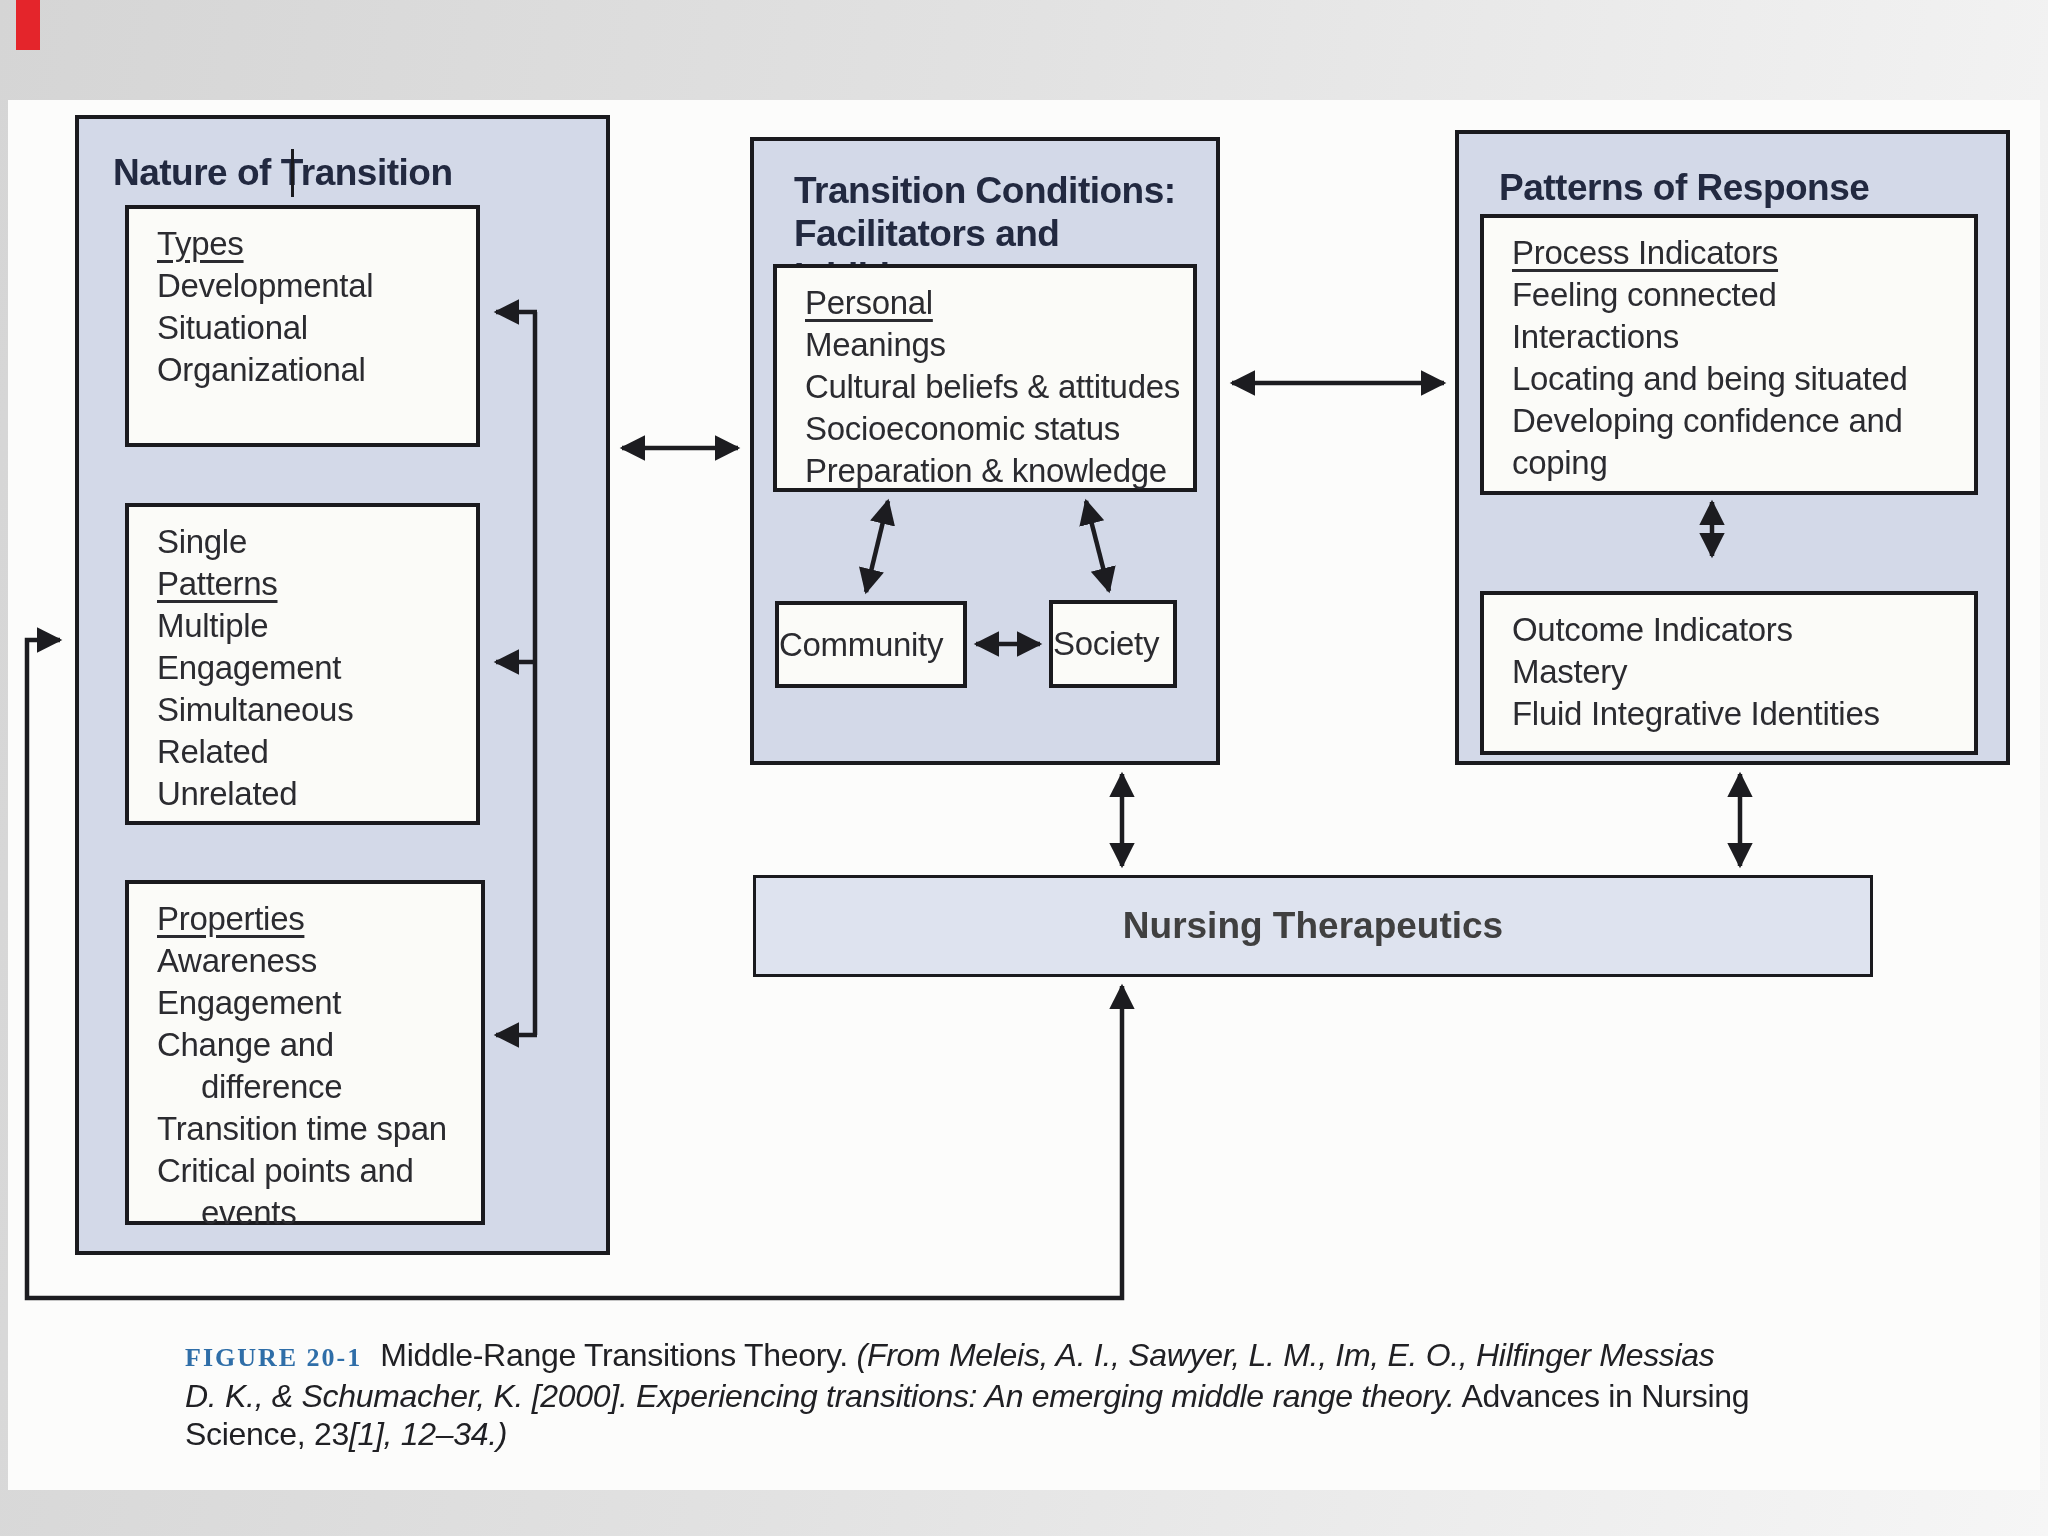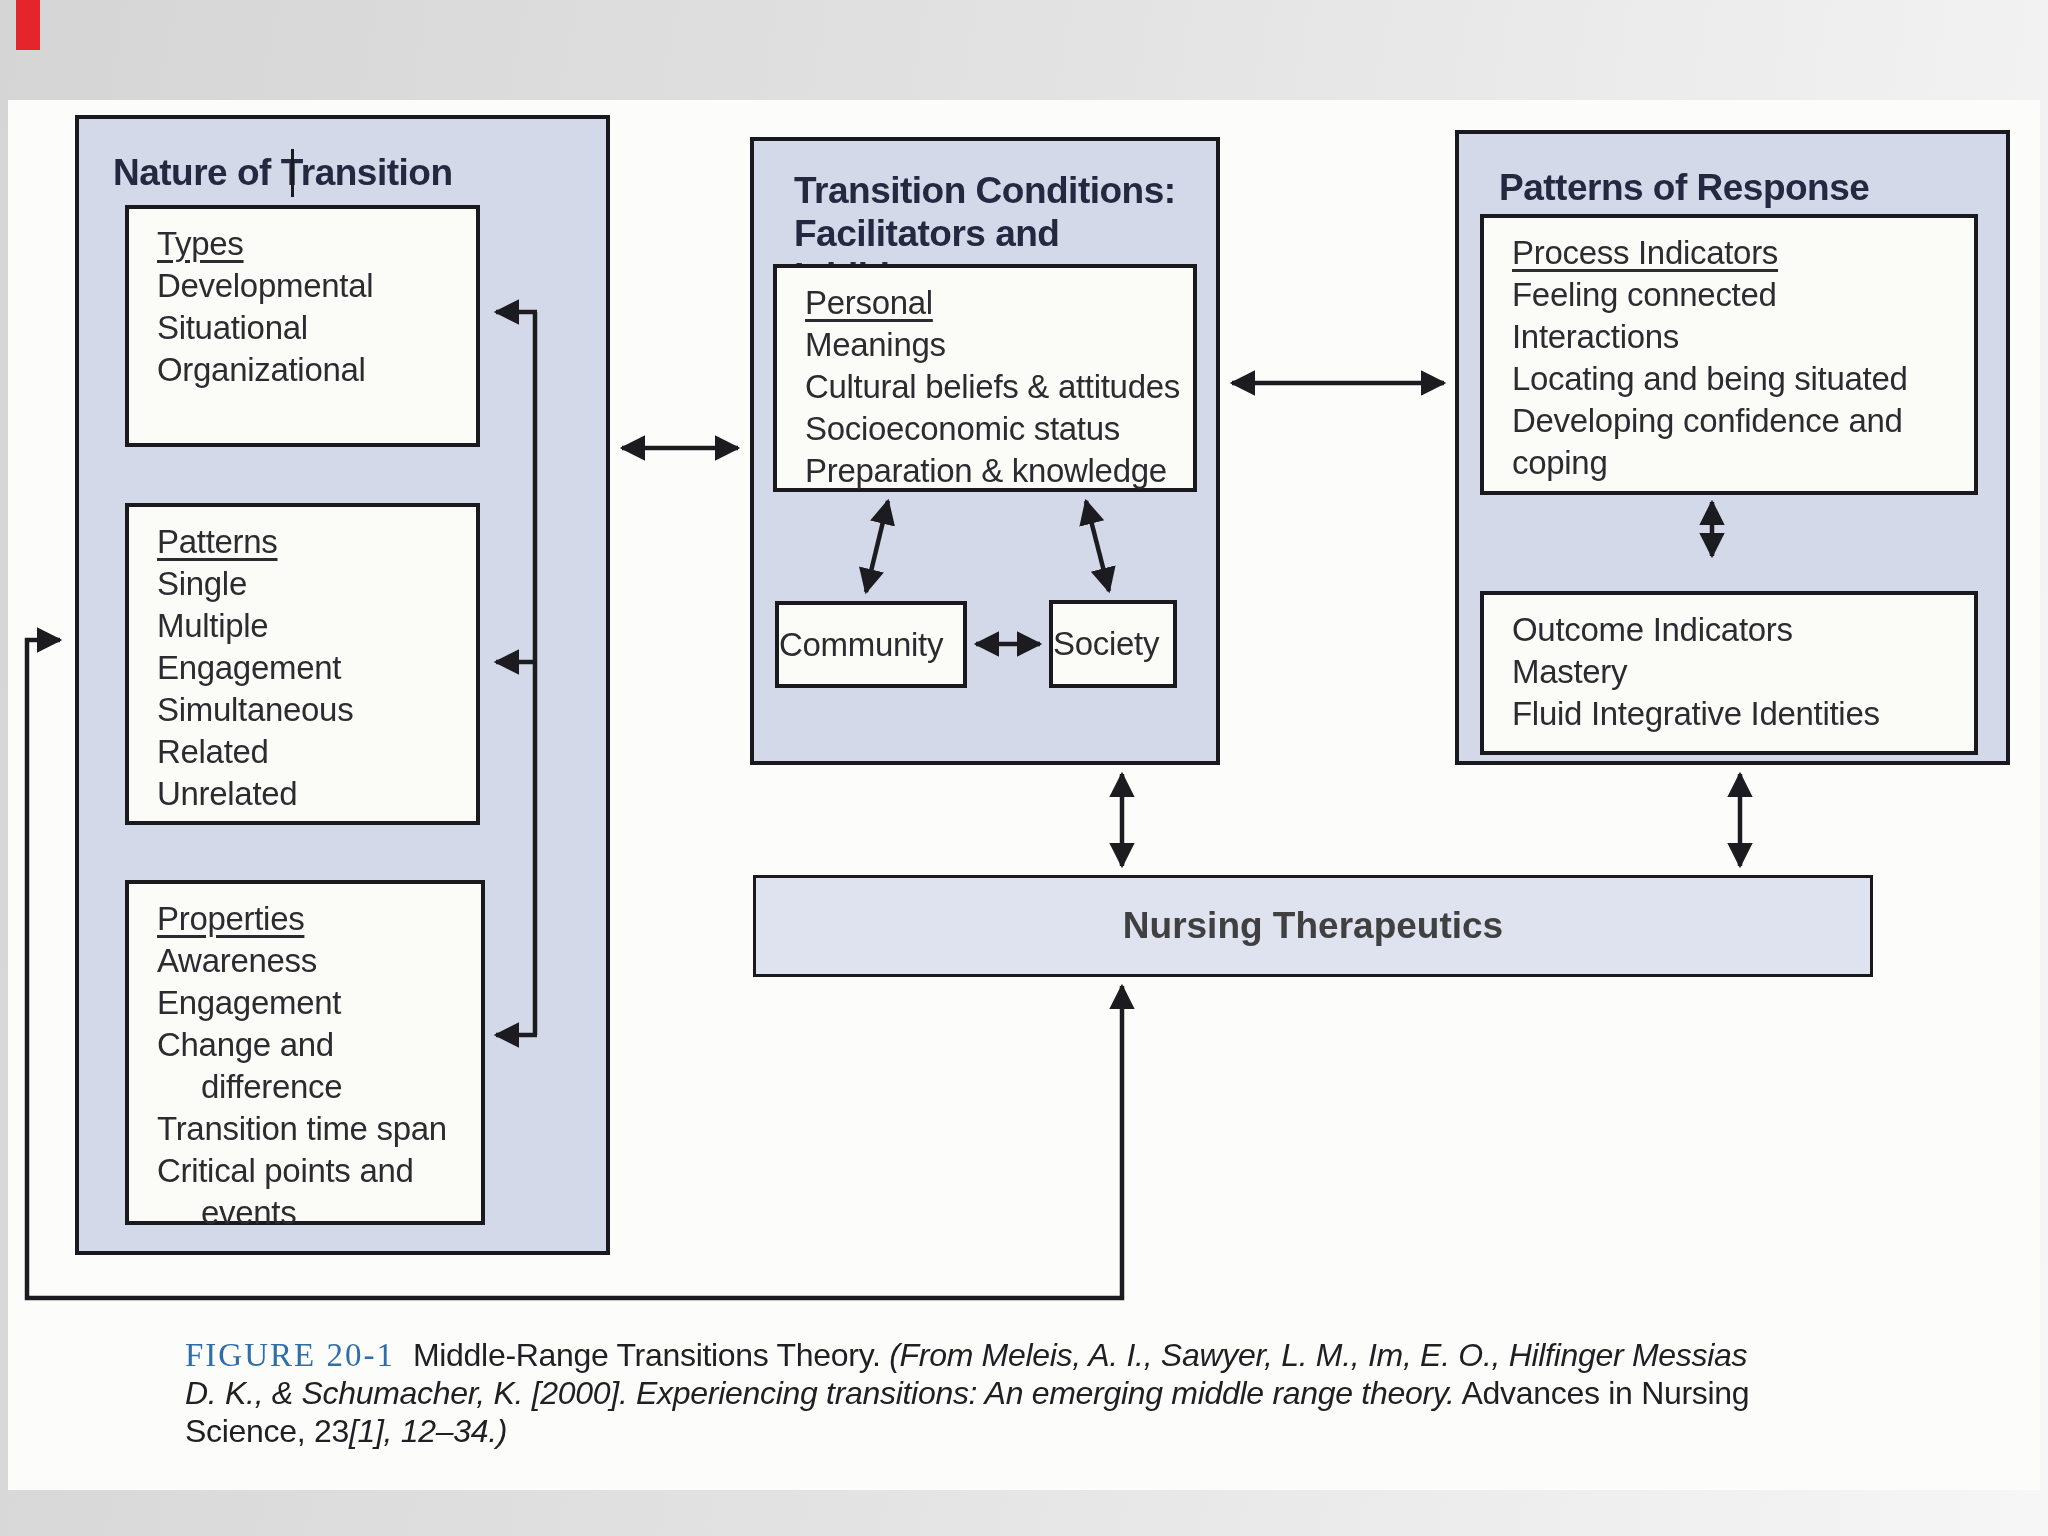--- a/index.html
+++ b/index.html
@@ -17,21 +17,21 @@
   .li{white-space:nowrap;}
   .li.u{text-decoration:underline;text-underline-offset:5px;}
   .li.indent{padding-left:44px;}
   .centerbox{display:flex;align-items:center;justify-content:flex-start;padding:0;}
   #nt-bar{position:absolute;left:753px;top:875px;width:1120px;height:102px;background:#dee3ef;
           border:3px solid #1a1a1e;box-sizing:border-box;display:flex;align-items:center;justify-content:center;
           font-weight:bold;font-size:37px;color:#404040;}
   #arrows{position:absolute;left:0;top:0;width:2048px;height:1536px;pointer-events:none;}
   .cursor-bar{position:absolute;left:212px;top:30px;width:3px;height:48px;background:#1a1a1e;}
   #caption{position:absolute;left:185px;top:1336px;width:1700px;font-size:32px;line-height:38px;color:#202024;letter-spacing:-0.3px;}
-  #caption .figlabel{font-family:"Liberation Serif",serif;font-weight:normal;color:#2f6ea8;font-size:33px;letter-spacing:2px;margin-right:18px;}
+  #caption .figlabel{font-family:"Liberation Serif",serif;font-weight:bold;color:#2f6ea8;font-size:26px;letter-spacing:2px;margin-right:18px;}
   #caption .it{font-style:italic;}
   .caption-line{white-space:nowrap;}
 </style>
 </head>
 <body>
 
 <div id="stage">
 
   <div id="figure-area"></div>
 
@@ -41,22 +41,22 @@
     <div class="panel-title" style="position:absolute;left:34px;top:32px;">Nature of Transition</div>
     <div class="cursor-bar"></div>
   </div>
   <div class="wbox" style="left:125px;top:205px;width:355px;height:242px;">
       <div class="li u">Types</div>
       <div class="li">Developmental</div>
       <div class="li">Situational</div>
       <div class="li">Organizational</div>
     </div>
   <div class="wbox" style="left:125px;top:503px;width:355px;height:322px;">
+      <div class="li">Single</div>
       <div class="li u">Patterns</div>
-      <div class="li">Single</div>
       <div class="li">Multiple</div>
       <div class="li">Engagement</div>
       <div class="li">Simultaneous</div>
       <div class="li">Related</div>
       <div class="li">Unrelated</div>
     </div>
   <div class="wbox" style="left:125px;top:880px;width:360px;height:345px;">
       <div class="li u">Properties</div>
       <div class="li">Awareness</div>
       <div class="li">Engagement</div>

